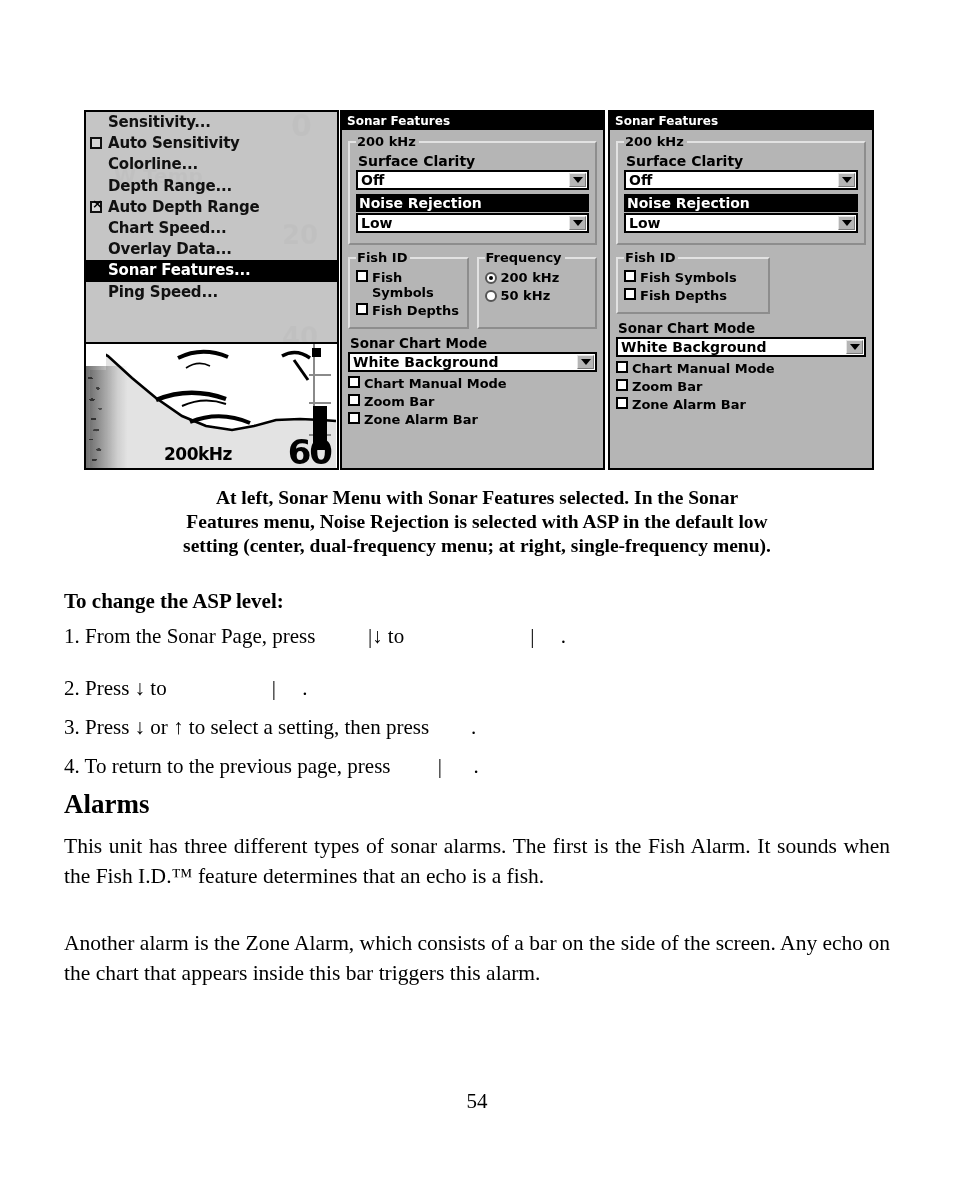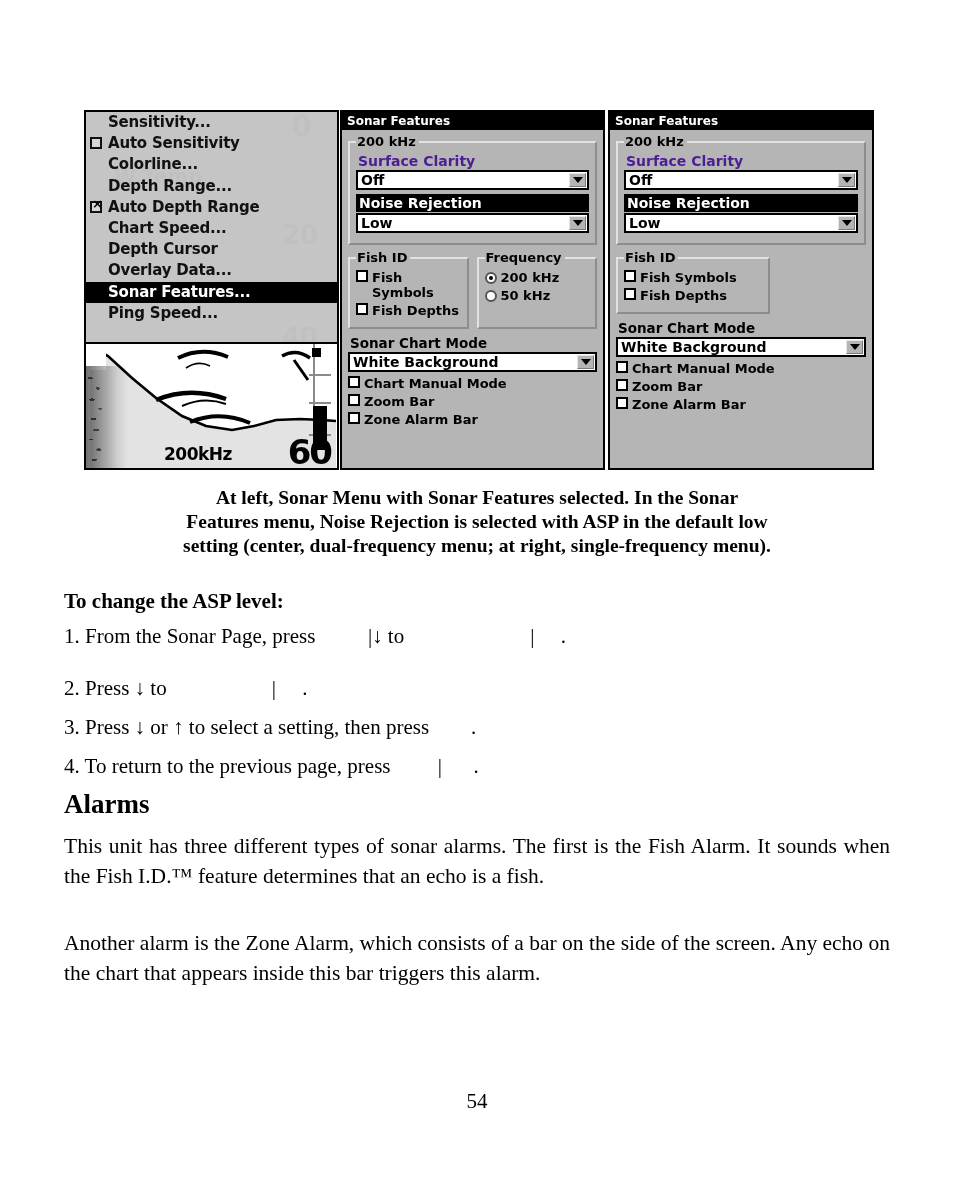--- a/index.html
+++ b/index.html
@@ -215,21 +215,21 @@
     font-size: 13px;
     font-weight: bold;
     color: #000;
     padding: 0 3px 0 1px;
     margin-left: 0px;
   }
 
   .fld-label {
     font-size: 14px;
     font-weight: bold;
-    color: #4c1d95;
+    color: #000000;
     margin: 2px 0 1px 2px;
   }
   .fld-label.hl {
     background: #000;
     color: #fff;
     padding: 1px 3px;
     margin-left: 0;
     display: block;
   }
   .combo {
@@ -434,23 +434,20 @@
         <span>Depth Range...</span>
       </div>
       <div class="menu-item">
         <span class="cb checked"></span>
         <span>Auto Depth Range</span>
       </div>
       <div class="menu-item">
         <span>Chart Speed...</span>
       </div>
       <div class="menu-item">
-        <span>Depth Cursor</span>
-      </div>
-      <div class="menu-item">
         <span>Overlay Data...</span>
       </div>
       <div class="menu-item selected">
         <span>Sonar Features...</span>
       </div>
       <div class="menu-item">
         <span>Ping Speed...</span>
       </div>
     </div>
   </div>

